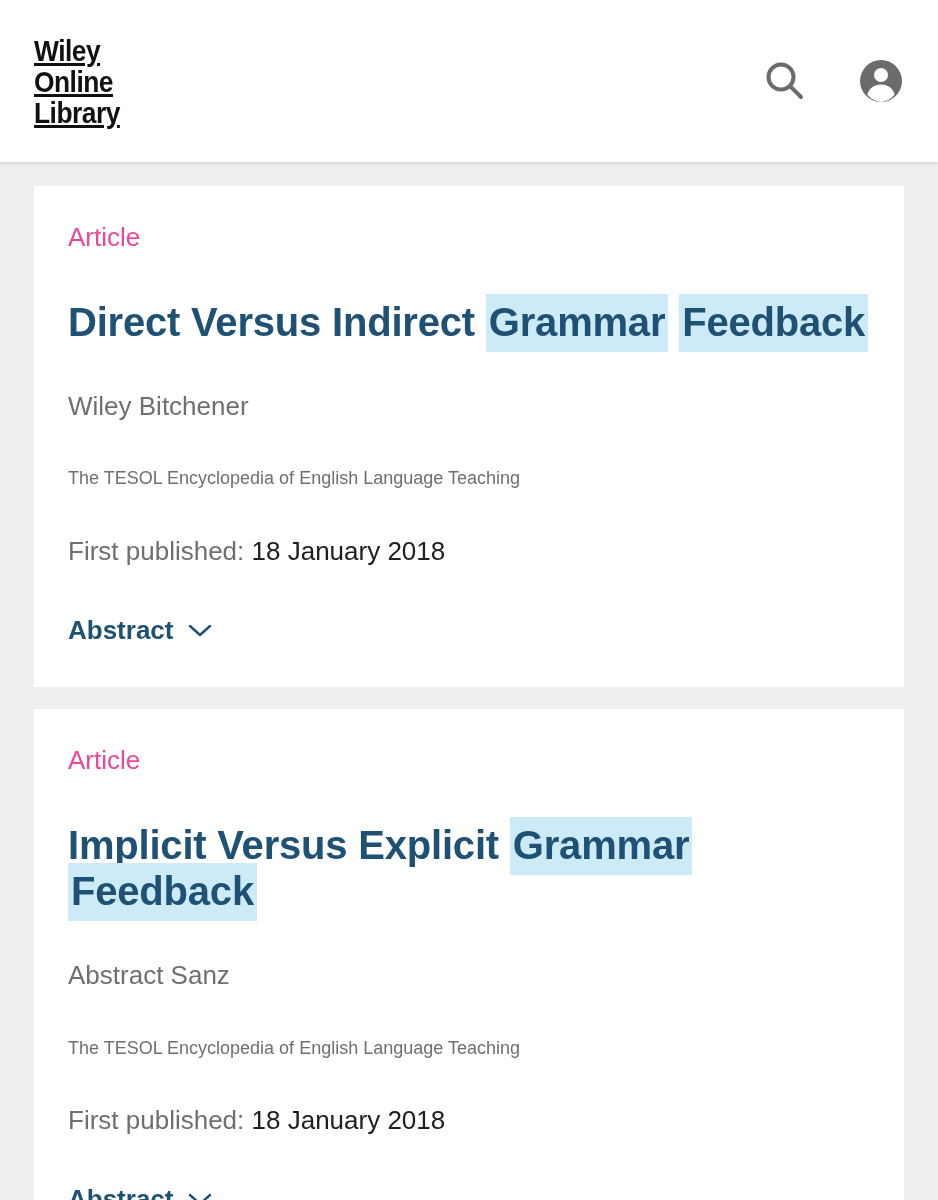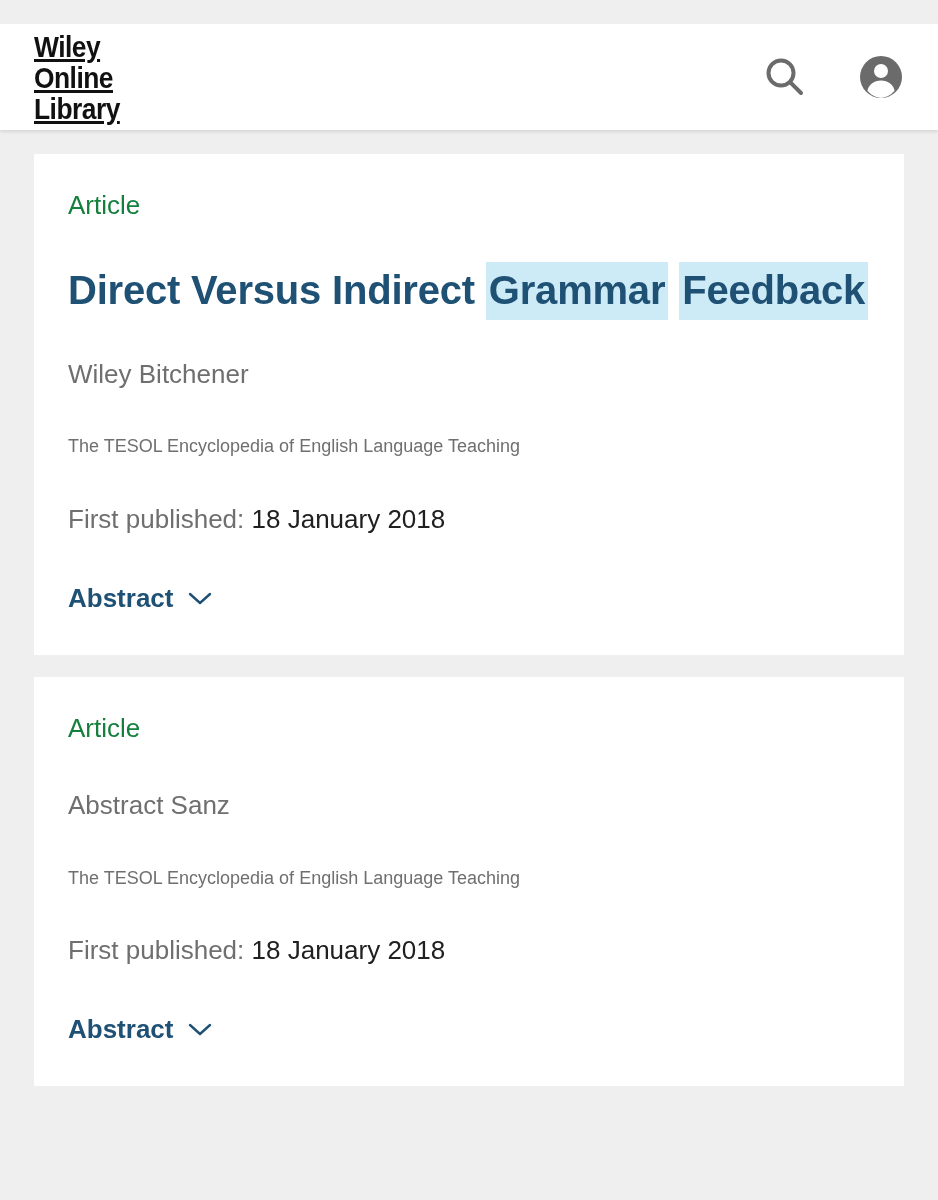--- a/index.html
+++ b/index.html
@@ -11,30 +11,29 @@
     height: 1200px;
     background: #efeff0;
     font-family: "Liberation Sans", sans-serif;
     -webkit-font-smoothing: antialiased;
     overflow: hidden;
   }
 
   
   .site-header {
     position: relative;
-    height: 106px;
+    height: 162px;
     background: #ffffff;
     box-sizing: border-box;
     padding: 0 34px;
     display: flex;
     align-items: center;
     justify-content: space-between;
     box-shadow: 0 2px 3px rgba(0,0,0,0.10);
     z-index: 5;
-    margin-top: 24px;
   }
   .brand-logo {
     display: block;
     font-family: "Liberation Sans", sans-serif;
     font-weight: 700;
     font-size: 30px;
     line-height: 31px;
     letter-spacing: -0.6px;
     color: #111111;
     transform: scaleX(0.88);
@@ -71,21 +70,21 @@
   .result-card {
     background: #ffffff;
     box-sizing: border-box;
     padding: 36px 34px 44px 34px;
     margin-bottom: 22px;
   }
 
   .content-type {
     font-size: 26px;
     line-height: 1.2;
-    color: #15803d;
+    color: #ec4899;
     font-weight: 400;
     margin: 0 0 46px 0;
   }
 
   .result-title {
     margin: 0 0 46px 0;
     font-size: 40px;
     line-height: 1.15;
     font-weight: 700;
     color: #1f5175;
@@ -205,20 +204,23 @@
         <svg width="26" height="16" viewBox="0 0 26 16" aria-hidden="true">
           <polyline points="3,4 13,13 23,4" fill="none" stroke="#1f5175" stroke-width="2.4" stroke-linecap="round" stroke-linejoin="round"></polyline>
         </svg>
       </span>
     </button>
   </article>
 
   <article class="result-card">
     <div class="content-type">Article</div>
 
+    <a class="result-title" href="#">
+      <span>Implicit Versus Explicit </span><span class="hl">Grammar</span><span> </span><span class="hl">Feedback</span>
+    </a>
 
     <div class="result-authors">Abstract Sanz</div>
 
     <div class="result-source">The TESOL Encyclopedia of English Language Teaching</div>
 
     <div class="result-published">
       <span>First published:</span>
       <span class="pub-date">18 January 2018</span>
     </div>
 

